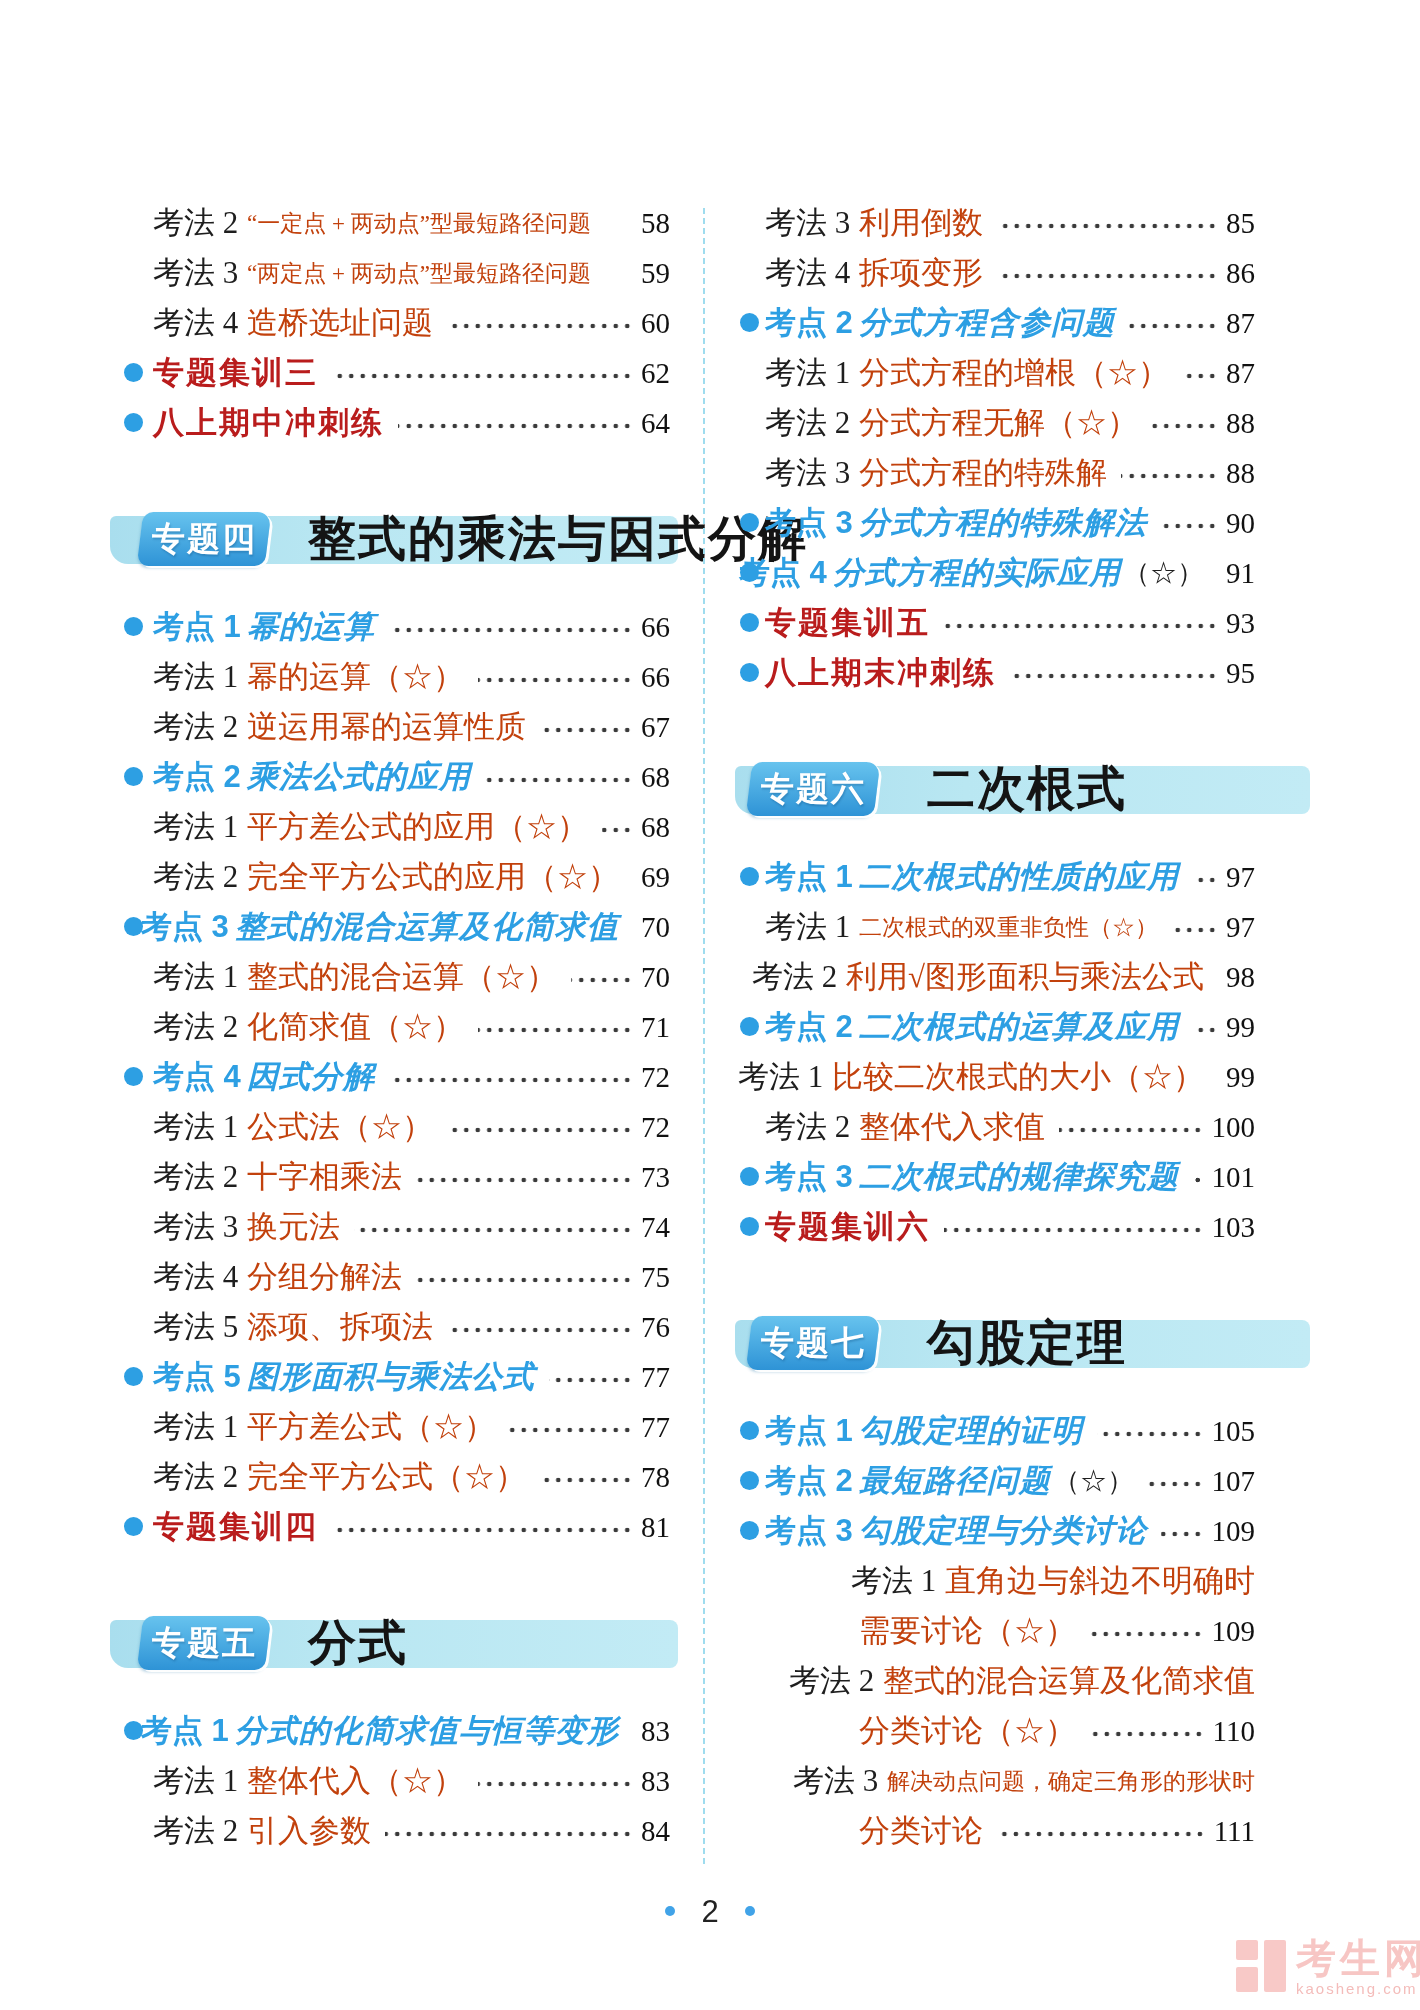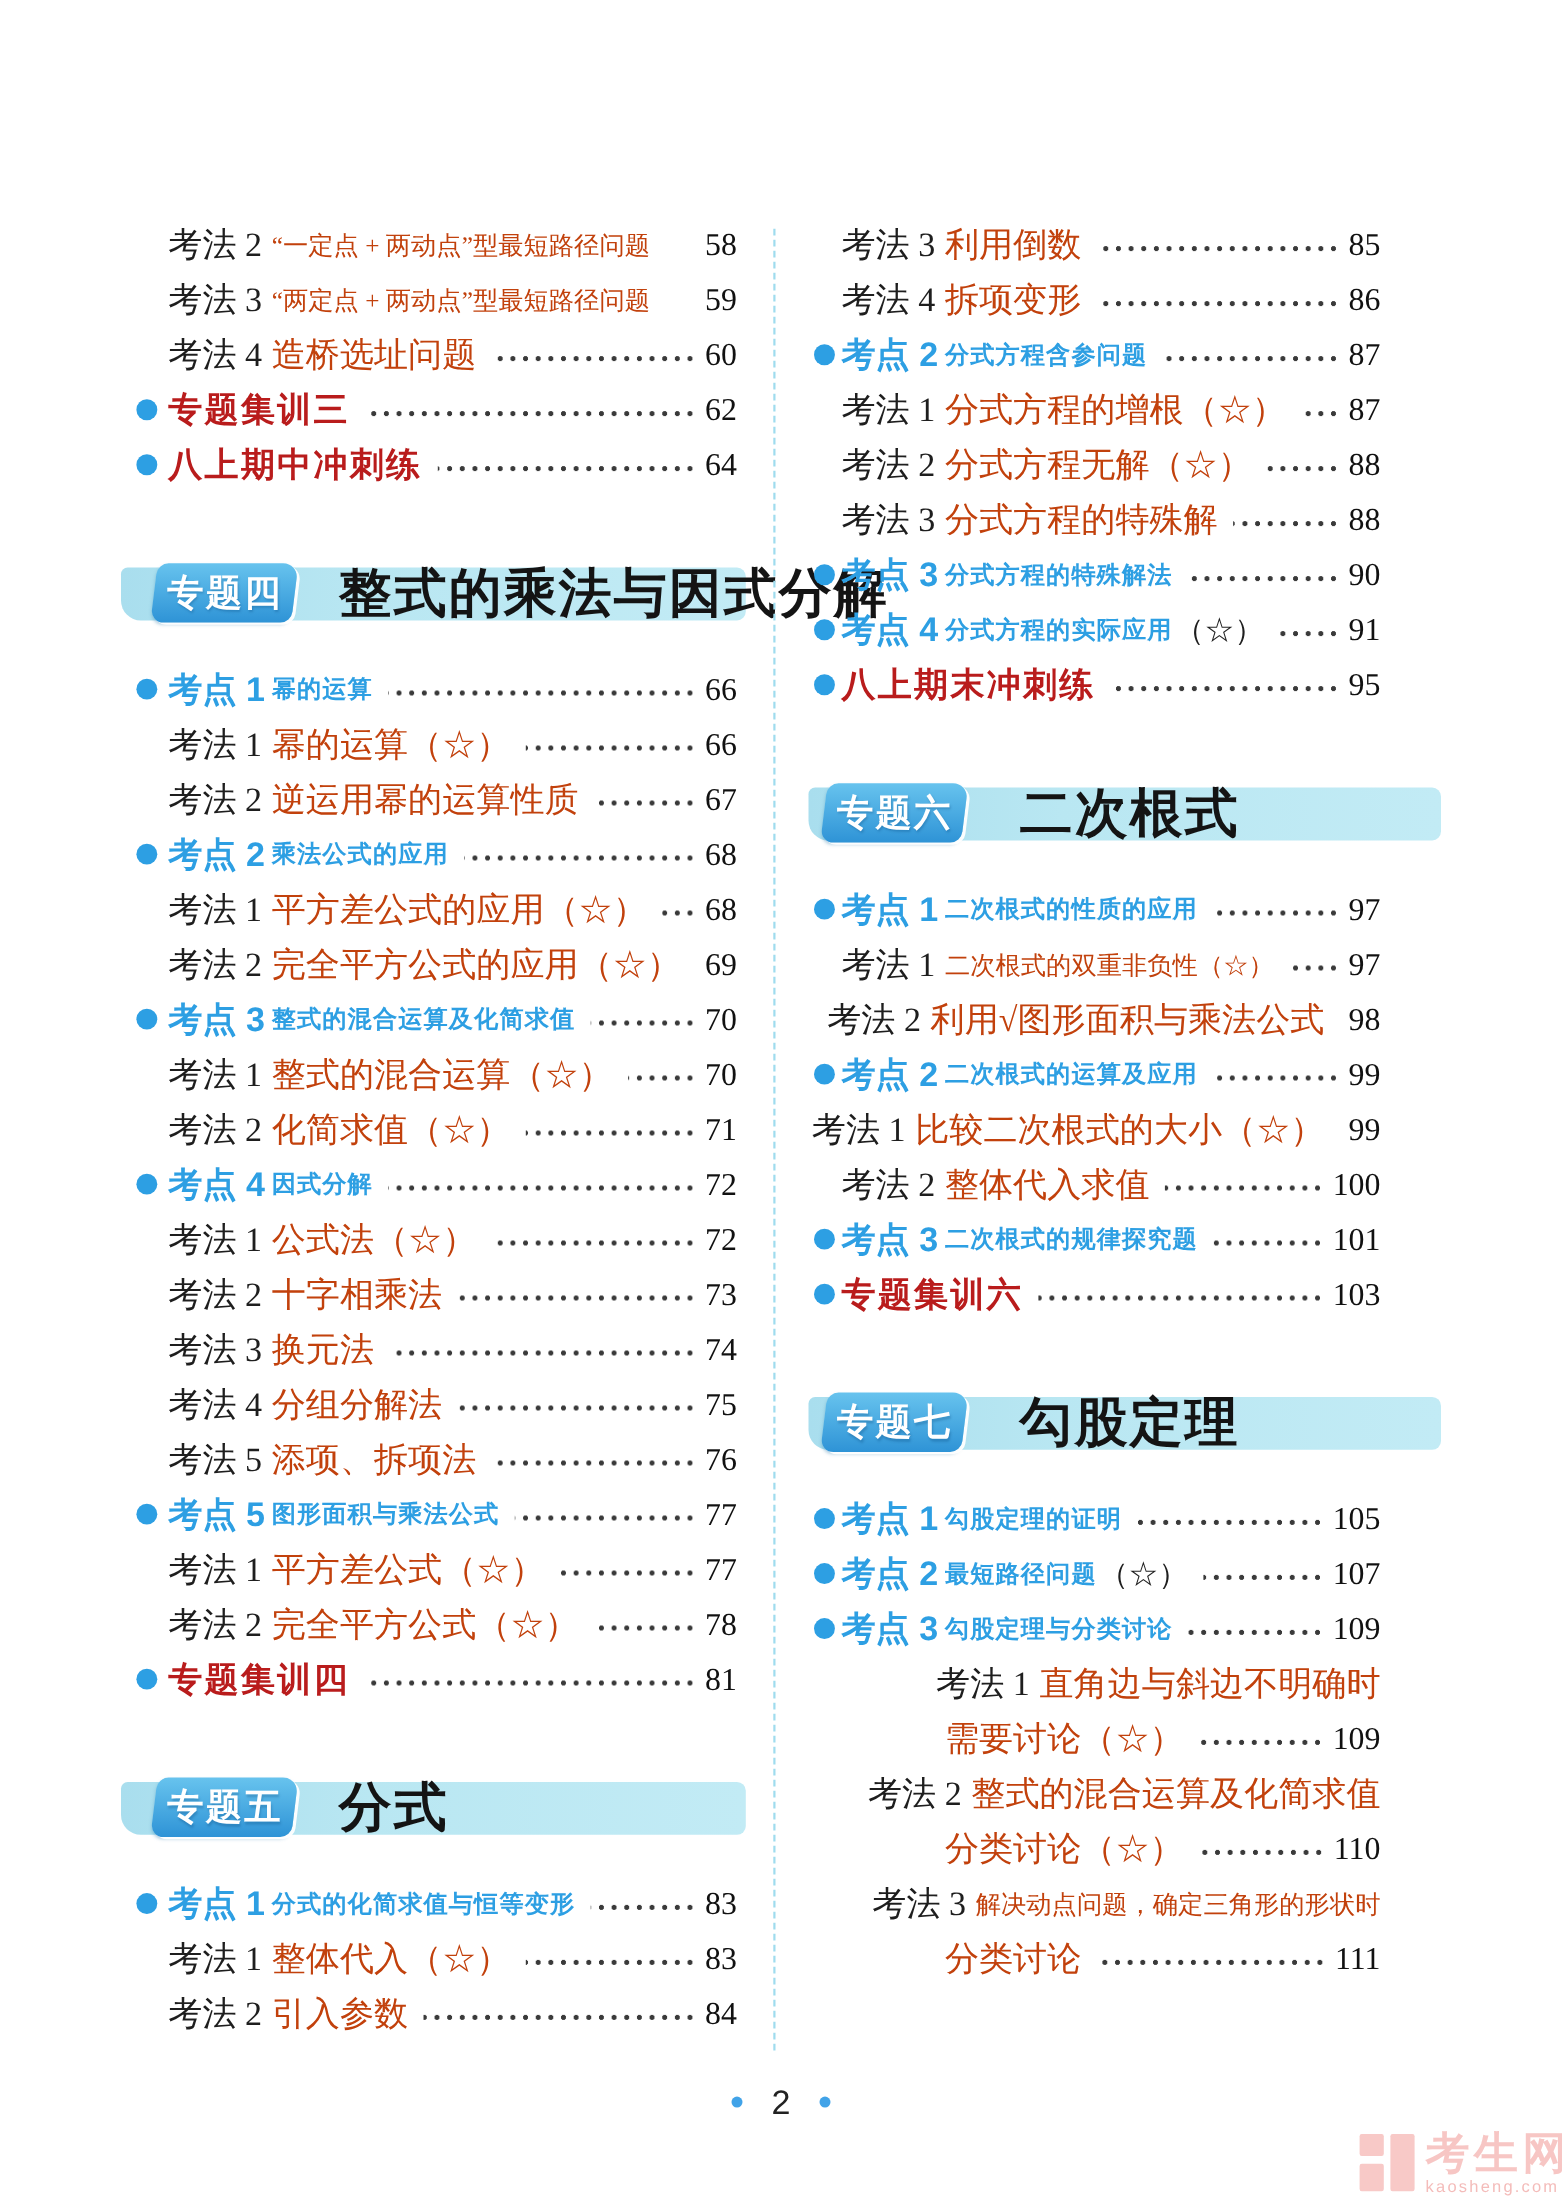--- a/index.html
+++ b/index.html
@@ -26,21 +26,21 @@
 
   .lbl{flex:none;width:94px;font-size:31px;color:#1e1e1e;white-space:nowrap;}
   .ttl{flex:none;font-size:31px;color:#c2410c;white-space:nowrap;}
   .tight{font-size:23px;}
   .sfx{flex:none;font-size:27px;color:#1e1e1e;margin-left:2px;white-space:nowrap;}
 
   .d .lbl,.d .ttl{
     color:#2d9fe3;font-family:"Liberation Sans","DejaVu Sans",sans-serif;
     font-weight:bold;
   }
-  .d .ttl{font-size:22px;letter-spacing:1px;}
+  .d .ttl{font-size:31px;letter-spacing:1px;font-style:italic;}
   .sp .ttl{
     color:#b91c1c;font-family:"Liberation Sans","DejaVu Sans",sans-serif;
     font-weight:bold;font-size:31px;letter-spacing:2px;
   }
 
   .leader{
     flex:1 1 0;min-width:0;height:10px;margin:6px 8px 0 14px;align-self:center;
     background-image:radial-gradient(circle,#3a3a3a 2px,transparent 2.6px);
     background-size:11.5px 10px;background-repeat:repeat-x;background-position:right center;
   }
@@ -340,20 +340,26 @@
       <span class="leader"></span>
       <span class="pg">90</span>
     </div>
     <div class="row d">
       <span class="bullet"></span>
       <span class="lbl">考点 4</span>
       <span class="ttl">分式方程的实际应用</span>
       <span class="sfx">（☆）</span>
       <span class="leader"></span>
       <span class="pg">91</span>
+    </div>
+    <div class="row sp">
+      <span class="bullet"></span>
+      <span class="ttl">专题集训五</span>
+      <span class="leader"></span>
+      <span class="pg">93</span>
     </div>
     <div class="row sp">
       <span class="bullet"></span>
       <span class="ttl">八上期末冲刺练</span>
       <span class="leader"></span>
       <span class="pg">95</span>
     </div>
     <div class="banner">
       <div class="strip"></div>
       <div class="badge">

